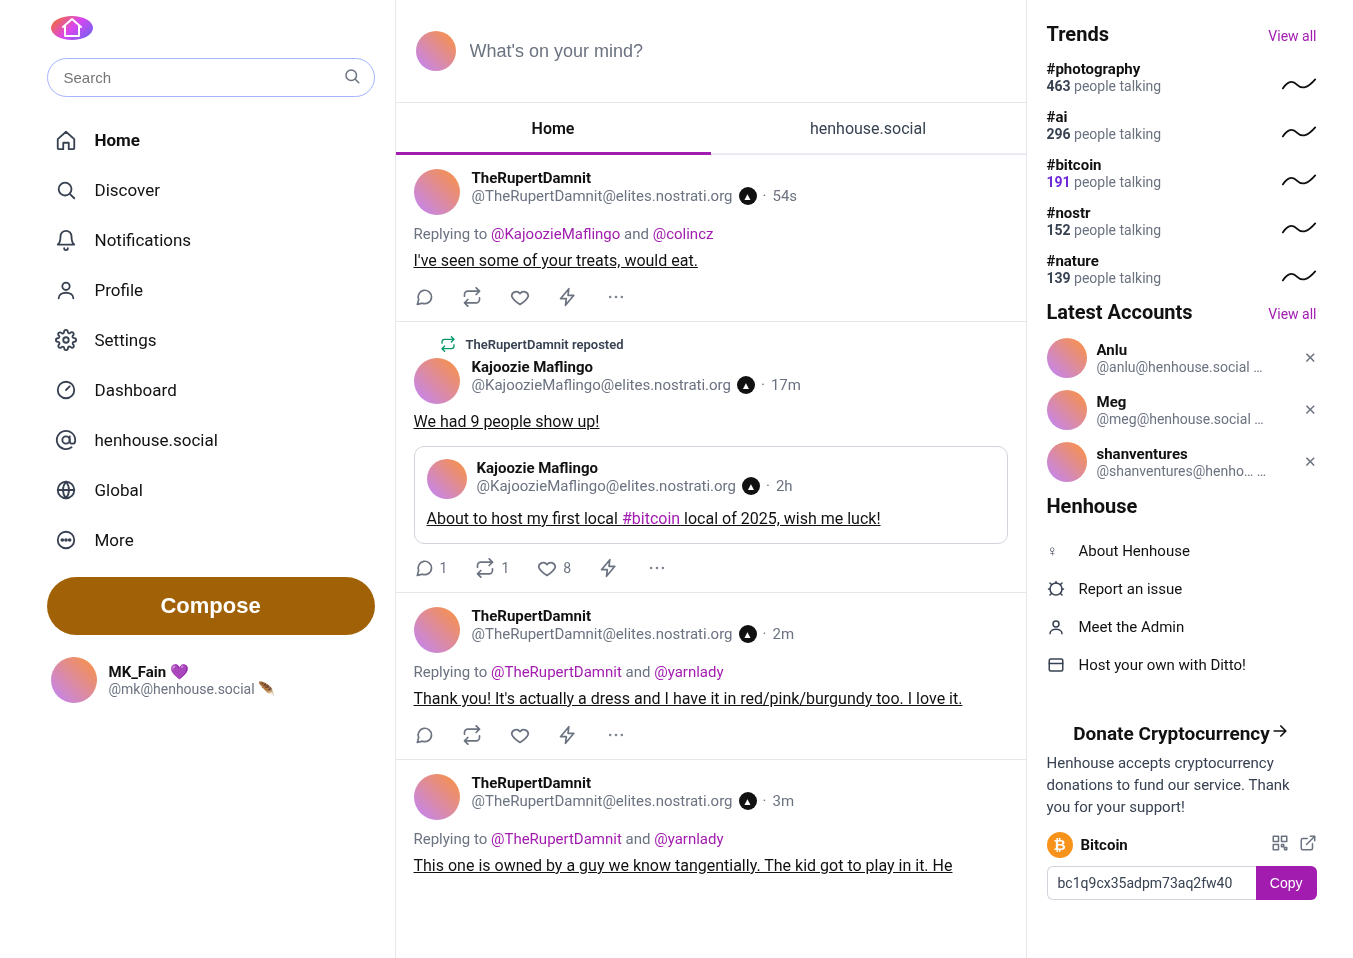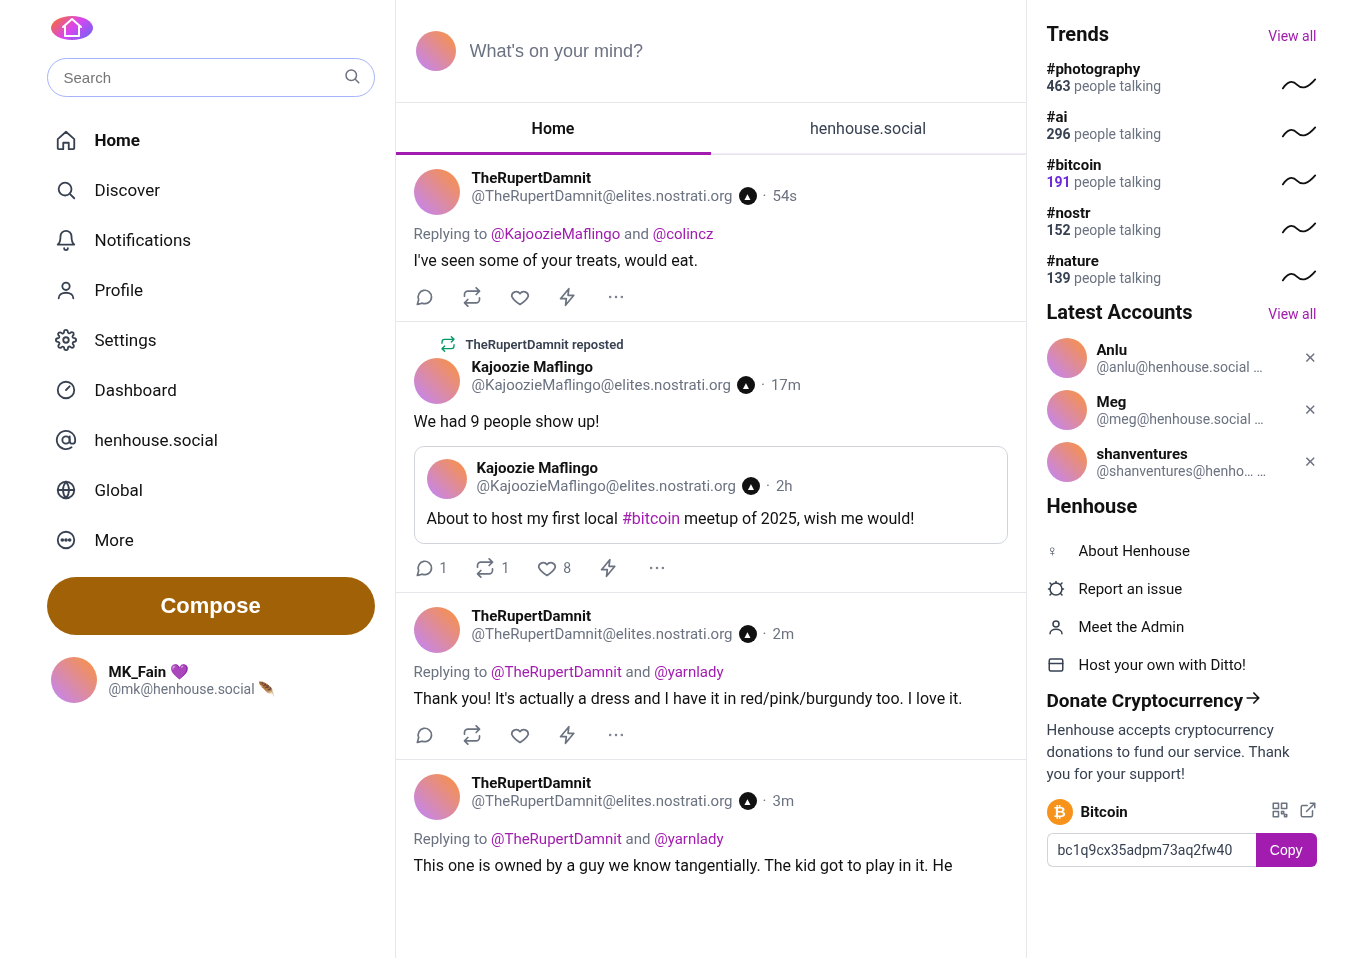--- a/index.html
+++ b/index.html
@@ -37,21 +37,21 @@
 .tabs::after { content:""; position:absolute; bottom:0; left:0; right:0; height:1px; background:linear-gradient(to right, #a21caf 50%, #f3e8ff 50%);}
 .post { padding:14px 18px; border-bottom:1px solid #e5e7eb; }
 .repost-line { display:flex; align-items:center; gap:10px; color:#6b7280; font-size:13px; padding:0 0 6px 26px; }
 .repost-line svg { color:#059669; }
 .post-head { display:flex; gap:12px; }
 .phead-text .pname { font-weight:700; }
 .phead-text .phandle { color:#6b7280; font-size:15px; display:flex; align-items:center; gap:6px; flex-wrap:wrap;}
 .badge-dot { display:inline-flex; width:18px; height:18px; border-radius:50%; background:#111; color:#fff; align-items:center; justify-content:center; font-size:10px; }
 .reply-line { margin-top:10px; color:#6b7280; font-size:15px; }
 .reply-line a { color:#a21caf; text-decoration:none; }
-.post-body { margin-top:6px; font-size:16px; line-height:1.5; color:#111; }
+.post-body { margin-top:6px; font-size:16px; line-height:1.5; color:#111;text-decoration:underline; }
 .post-body a { color:#a21caf; text-decoration:none; }
 .quote { border:1px solid #d1d5db; border-radius:10px; padding:12px; margin-top:12px; }
 .quote .post-head { gap:10px; }
 .quote .avatar { width:40px; height:40px; }
 .actions { display:flex; align-items:center; gap:28px; margin-top:14px; color:#6b7280; }
 .actions .act { display:flex; align-items:center; gap:6px; cursor:pointer; font-size:14px;}
 .actions svg { width:20px; height:20px; }
 
 
 .right { padding:14px 10px 14px 20px; }
@@ -63,21 +63,21 @@
 .trend .tcount { color:#6b7280; font-size:14px; }
 .spark { width:36px; height:22px; }
 .acct { display:flex; align-items:center; gap:10px; margin-bottom:12px; position:relative; }
 .acct .avatar { width:40px; height:40px; }
 .acct .aname { font-weight:700; font-size:15px; }
 .acct .ahandle { color:#6b7280; font-size:14px; white-space:nowrap; overflow:hidden; text-overflow:ellipsis; max-width:170px; }
 .acct .close { margin-left:auto; color:#6b7280; cursor:pointer; }
 .hlinks { list-style:none; margin-top:6px; }
 .hlinks li { display:flex; align-items:center; gap:14px; padding:10px 0; font-size:15px; cursor:pointer; }
 .hlinks .icn { width:18px; color:#374151; display:flex; }
-.donate-head { display:flex; justify-content:flex-start; align-items:center; margin:4px 0 8px; }
+.donate-head { display:flex; justify-content:center; align-items:center; margin:37px 0 8px; }
 .donate-head h3 { font-size:19px; font-weight:700; }
 .donate-sub { color:#374151; font-size:15px; line-height:1.45; margin-bottom:14px; }
 .coin-row { display:flex; align-items:center; gap:8px; margin-bottom:8px; }
 .coin-ic { width:26px; height:26px; border-radius:50%; background:#f7931a; color:#fff; display:flex; align-items:center; justify-content:center; font-weight:700; font-size:15px;}
 .coin-name { font-weight:700; flex:1; }
 .coin-actions { display:flex; gap:10px; color:#6b7280; }
 .addr-row { display:flex; }
 .addr-row input { flex:1; border:1px solid #d1d5db; border-right:none; border-radius:6px 0 0 6px; padding:8px 10px; font-size:14px; font-family:inherit; color:#374151; min-width:0;}
 .copy-btn { background:#a21caf; color:#fff; border:none; padding:8px 14px; border-radius:0 6px 6px 0; font-size:14px; cursor:pointer; }
 
@@ -267,21 +267,21 @@
       </div>
       <div class="post-body">We had 9 people show up!</div>
       <div class="quote">
         <div class="post-head">
           <div class="avatar"></div>
           <div class="phead-text">
             <div class="pname">Kajoozie Maflingo</div>
             <div class="phandle"><span>@KajoozieMaflingo@elites.nostrati.org</span> <span class="badge-dot">▲</span> · <span>2h</span></div>
           </div>
         </div>
-        <div class="post-body" style="margin-top:8px"><span>About to host my first local </span><a>#bitcoin</a><span> meetup of 2025, wish me would!</span></div>
+        <div class="post-body" style="margin-top:8px"><span>About to host my first local </span><a>#bitcoin</a><span> local of 2025, wish me luck!</span></div>
       </div>
       <div class="actions">
         <span class="act">
             <svg viewBox="0 0 24 24">
               <path d="M21 12a8 8 0 0 1-11 7.4L4 21l1.6-6A8 8 0 1 1 21 12z"></path>
             </svg>
             <span>1</span>
           </span>
         <span class="act">
             <svg viewBox="0 0 24 24">

